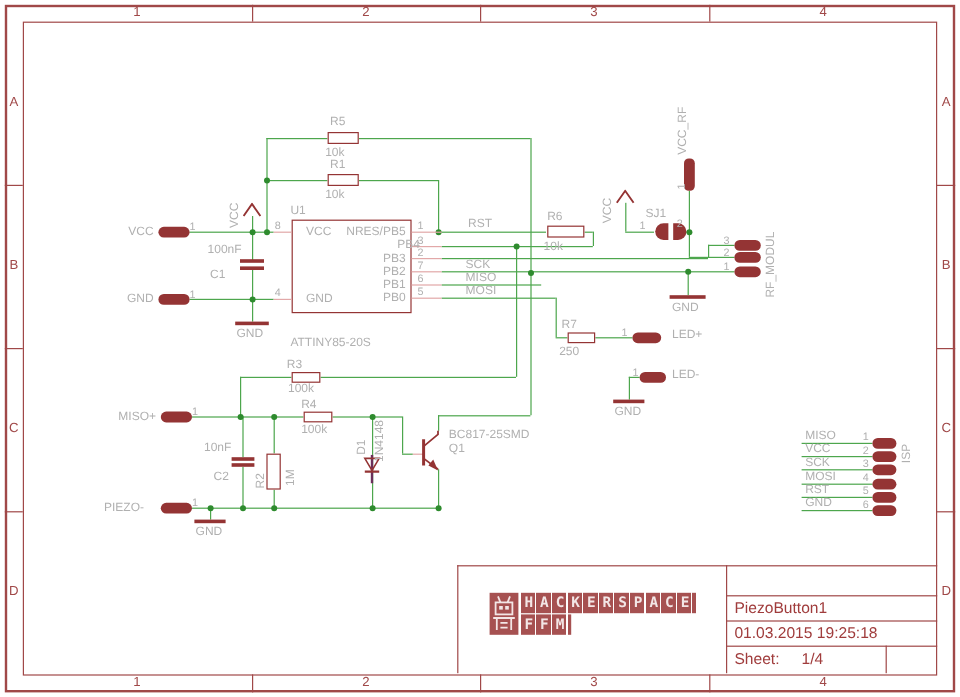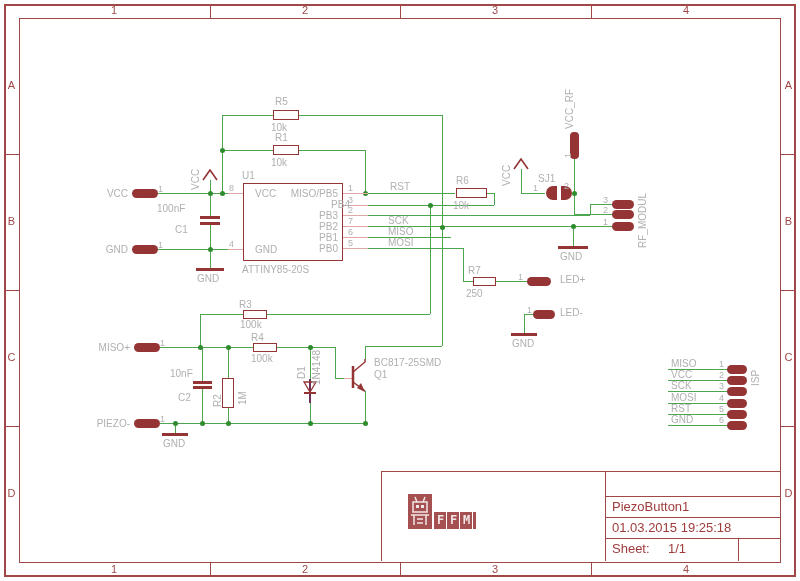--- a/index.html
+++ b/index.html
@@ -74,33 +74,34 @@
   <div class="tline" style="left:381px;top:471px;width:400px;height:1px"></div>
   <div class="tline" style="left:381px;top:471px;width:1px;height:90px"></div>
   <div class="tline" style="left:605px;top:471px;width:1px;height:90px"></div>
   <div class="tline" style="left:605px;top:496px;width:176px;height:1px"></div>
   <div class="tline" style="left:605px;top:517px;width:176px;height:1px"></div>
   <div class="tline" style="left:605px;top:538px;width:176px;height:1px"></div>
   <div class="tline" style="left:738px;top:538px;width:1px;height:23px"></div>
   <div class="ttxt" style="left:612px;top:499px">PiezoButton1</div>
   <div class="ttxt" style="left:612px;top:520px">01.03.2015 19:25:18</div>
   <div class="ttxt" style="left:612px;top:541px">Sheet:</div>
-  <div class="ttxt" style="left:668px;top:541px">1/1</div>
+  <div class="ttxt" style="left:668px;top:541px">1/4</div>
 
   <div class="logo-robot" style="left:408px;top:494px;width:24px;height:35px">
     <svg width="24" height="35" viewBox="0 0 24 35">
       <g stroke="#f3e6e6" stroke-width="1.5" fill="none">
         <path d="M7,3 L9,8 M17,3 L15,8"></path>
         <rect x="5" y="8" width="14" height="10"></rect>
         <path d="M3,21 H21 M6,21 V31 M18,21 V31 M9,25 H15 M9,29 H15"></path>
       </g>
       <rect x="8" y="11" width="3" height="3" fill="#f3e6e6"></rect>
       <rect x="13" y="11" width="3" height="3" fill="#f3e6e6"></rect>
     </svg>
   </div>
+  <div class="logo-row" style="left:434px;top:494px">HACKERSPACE</div>
   <div class="logo-row" style="left:434px;top:512px">FFM</div>
 
   <div class="w" style="left:158px;top:193px;width:70px;height:1px"></div>
   <div class="w" style="left:158px;top:249px;width:70px;height:1px"></div>
   <div class="w" style="left:210px;top:180px;width:1px;height:13px"></div>
   <div class="w" style="left:210px;top:193px;width:1px;height:24px"></div>
   <div class="w" style="left:210px;top:225px;width:1px;height:24px"></div>
   <div class="w" style="left:210px;top:249px;width:1px;height:19px"></div>
   <div class="w" style="left:222px;top:115px;width:1px;height:78px"></div>
 
@@ -187,24 +188,24 @@
   <div class="box" style="left:243px;top:183px;width:100px;height:78px"></div>
   <div class="pw" style="left:228px;top:193px;width:15px;height:1px"></div>
   <div class="pw" style="left:228px;top:249px;width:15px;height:1px"></div>
   <div class="pw" style="left:343px;top:193px;width:25px;height:1px"></div>
   <div class="pw" style="left:343px;top:205px;width:25px;height:1px"></div>
   <div class="pw" style="left:343px;top:215px;width:25px;height:1px"></div>
   <div class="pw" style="left:343px;top:226px;width:25px;height:1px"></div>
   <div class="pw" style="left:343px;top:237px;width:25px;height:1px"></div>
   <div class="pw" style="left:343px;top:248px;width:25px;height:1px"></div>
   <div class="lbl" style="left:242px;top:170px">U1</div>
-  <div class="lbl" style="left:242px;top:264px">ATTINY85-20S</div>
+  <div class="lbl" style="left:242px;top:280px">ATTINY85-20S</div>
   <div class="lbl" style="left:255px;top:188px">VCC</div>
   <div class="lbl" style="left:255px;top:244px">GND</div>
-  <div class="lbl ra" style="left:258px;top:188px;width:80px">MISO/PB5</div>
+  <div class="lbl ra" style="left:258px;top:188px;width:80px">NRES/PB5</div>
   <div class="lbl ra" style="left:270px;top:199px;width:80px">PB4</div>
   <div class="lbl ra" style="left:258px;top:210px;width:80px">PB3</div>
   <div class="lbl ra" style="left:258px;top:221px;width:80px">PB2</div>
   <div class="lbl ra" style="left:258px;top:232px;width:80px">PB1</div>
   <div class="lbl ra" style="left:258px;top:243px;width:80px">PB0</div>
   <div class="lbl sm" style="left:229px;top:183px">8</div>
   <div class="lbl sm" style="left:229px;top:239px">4</div>
   <div class="lbl sm" style="left:348px;top:183px">1</div>
   <div class="lbl sm" style="left:348px;top:195px">3</div>
   <div class="lbl sm" style="left:348px;top:205px">2</div>
@@ -229,21 +230,21 @@
   <div class="lbl" style="left:240px;top:319px">100k</div>
   <div class="box" style="left:253px;top:343px;width:24px;height:9px"></div>
   <div class="lbl" style="left:251px;top:332px">R4</div>
   <div class="lbl" style="left:251px;top:353px">100k</div>
   <div class="box" style="left:222px;top:378px;width:12px;height:30px"></div>
   <div class="lbl vlbl" style="left:212px;top:407px">R2</div>
   <div class="lbl vlbl" style="left:237px;top:405px">1M</div>
 
   <div class="gbar" style="left:200px;top:216px;width:20px"></div>
   <div class="gbar" style="left:200px;top:222px;width:20px"></div>
-  <div class="lbl" style="left:157px;top:203px">100nF</div>
+  <div class="lbl" style="left:173px;top:203px">100nF</div>
   <div class="lbl" style="left:175px;top:224px">C1</div>
   <div class="gbar" style="left:193px;top:381px;width:19px"></div>
   <div class="gbar" style="left:193px;top:386px;width:19px"></div>
   <div class="lbl" style="left:170px;top:368px">10nF</div>
   <div class="lbl" style="left:178px;top:392px">C2</div>
 
   <svg style="position:absolute;left:302px;top:379px" width="16" height="24" viewBox="0 0 16 24">
     <line x1="8" y1="0" x2="8" y2="24" stroke="#6b2f5a" stroke-width="2"></line>
     <polygon class="sy" points="2,3 14,3 8,13" stroke-width="1.3"></polygon>
     <line class="sy" x1="2" y1="14" x2="14" y2="14" stroke-width="2"></line>
@@ -289,21 +290,21 @@
   <div class="lbl ra" style="left:100px;top:188px;width:28px">VCC</div>
   <div class="lbl sm" style="left:158px;top:184px">1</div>
   <div class="pad" style="left:132px;top:245px;width:26px;height:9px"></div>
   <div class="lbl ra" style="left:100px;top:244px;width:28px">GND</div>
   <div class="lbl sm" style="left:158px;top:240px">1</div>
 
   <div class="pad" style="left:134px;top:343px;width:26px;height:9px"></div>
   <div class="lbl ra" style="left:90px;top:342px;width:40px">MISO+</div>
   <div class="lbl sm" style="left:160px;top:338px">1</div>
   <div class="pad" style="left:134px;top:419px;width:26px;height:9px"></div>
-  <div class="lbl ra" style="left:90px;top:418px;width:40px">PIEZO-</div>
+  <div class="lbl ra" style="left:80px;top:418px;width:40px">PIEZO-</div>
   <div class="lbl sm" style="left:160px;top:414px">1</div>
 
   <div class="pad" style="left:527px;top:277px;width:24px;height:9px"></div>
   <div class="lbl" style="left:560px;top:274px">LED+</div>
   <div class="lbl sm" style="left:518px;top:272px">1</div>
   <div class="pad" style="left:533px;top:310px;width:22px;height:9px"></div>
   <div class="lbl" style="left:560px;top:307px">LED-</div>
   <div class="lbl sm" style="left:527px;top:305px">1</div>
 
   <div class="pad" style="left:570px;top:132px;width:9px;height:27px;border-radius:4px"></div>

